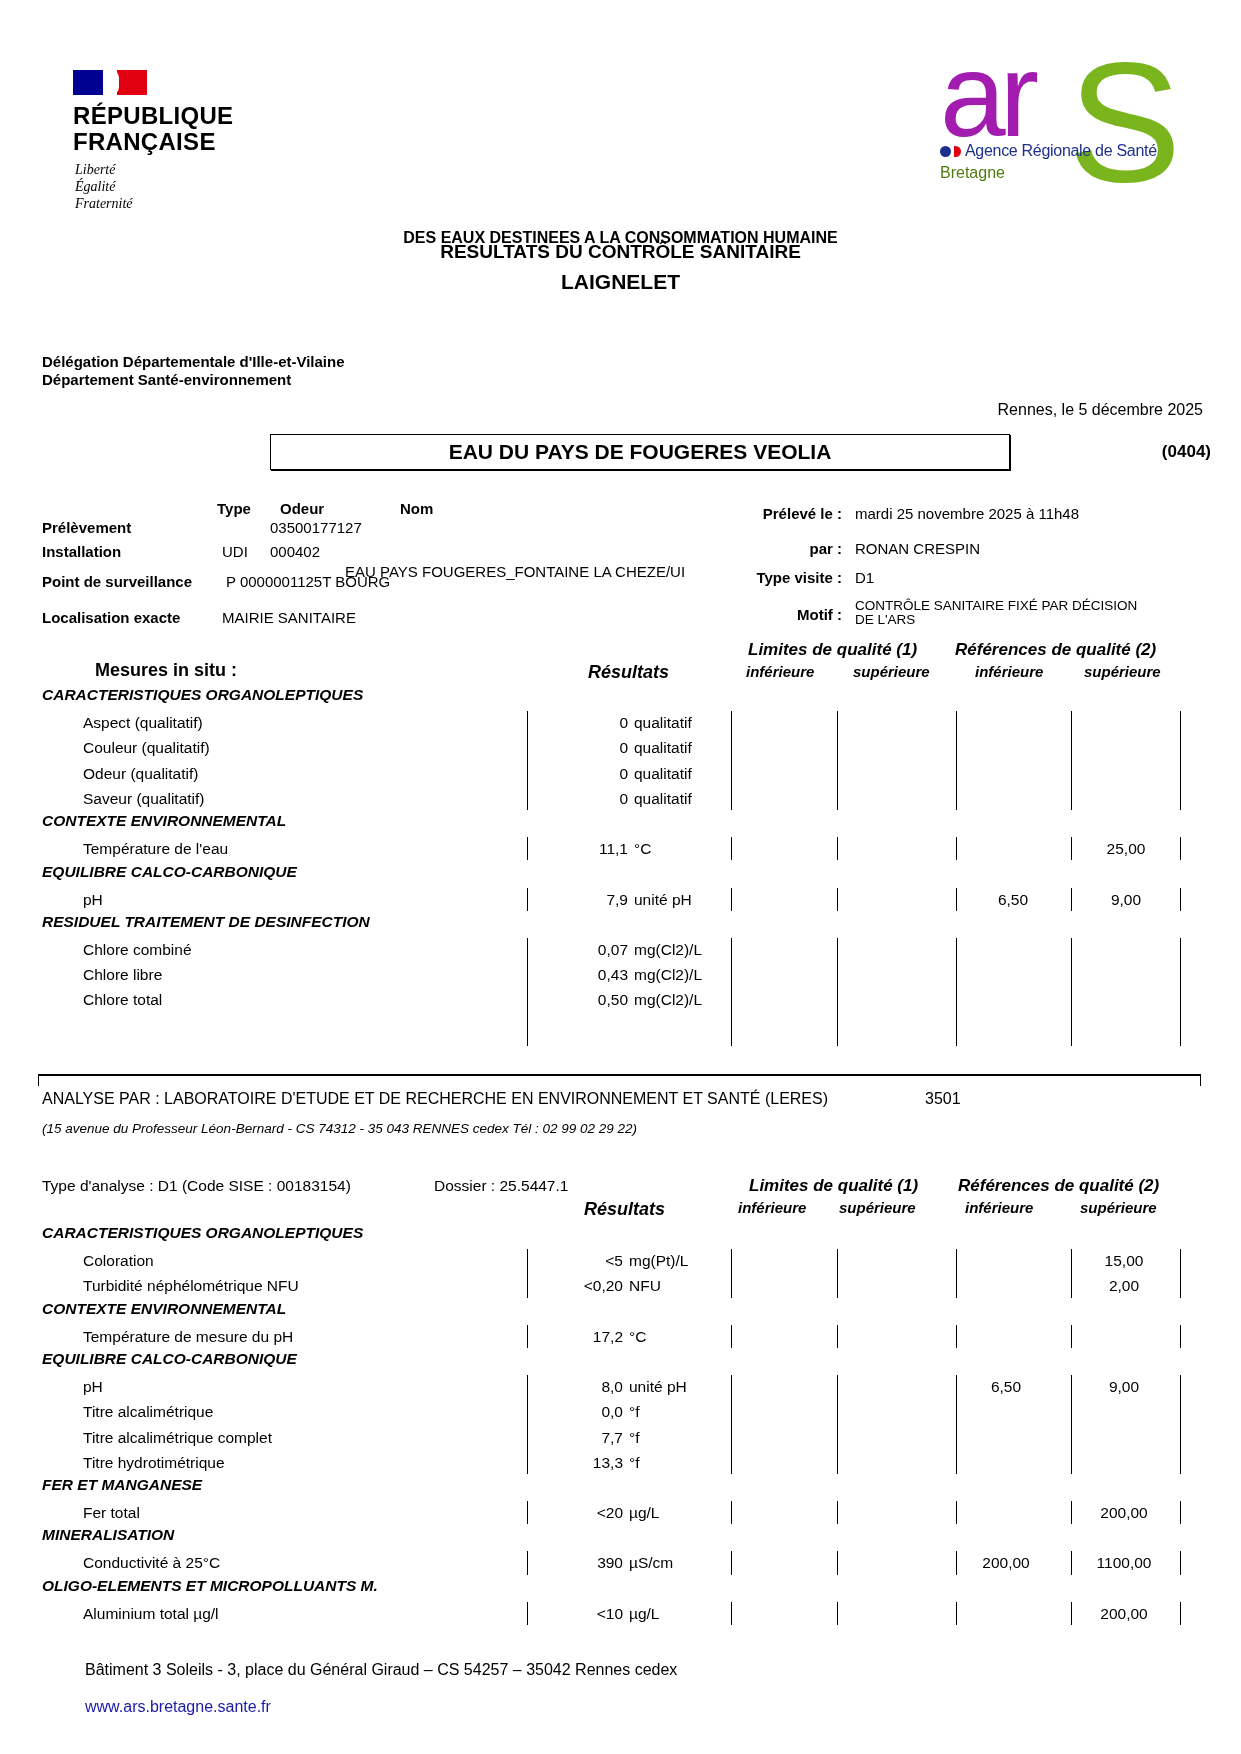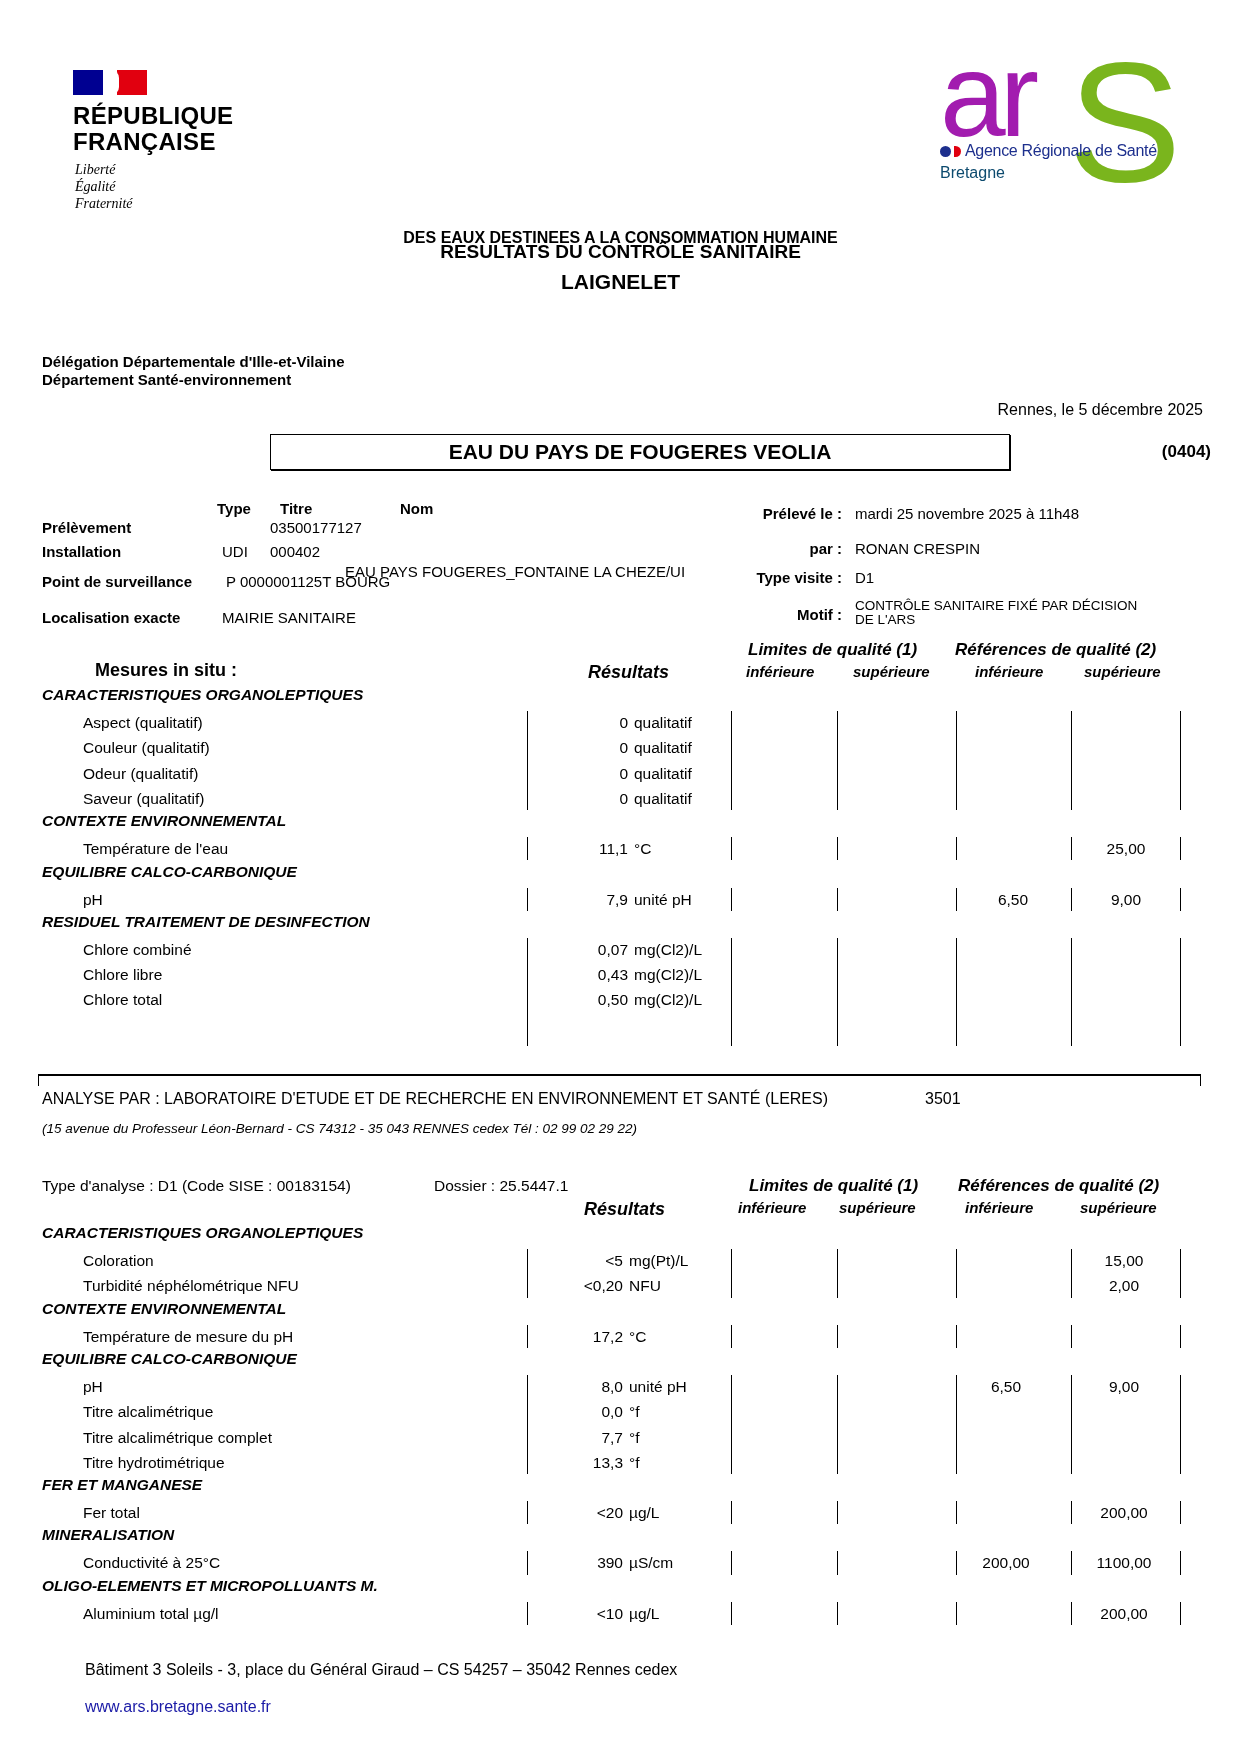--- a/index.html
+++ b/index.html
@@ -15,21 +15,21 @@
   .rf-flag .red { position: absolute; left: 44px; top: 0; width: 30px; height: 25px; background: #e1000f; }
   .rf-name { position: absolute; left: 0; top: 33px; font-weight: 700; font-size: 24px; line-height: 26px; letter-spacing: 0.3px; }
   .rf-motto { position: absolute; left: 2px; top: 91px; font-family: "Liberation Serif", serif; font-style: italic; font-size: 14px; line-height: 17px; }
 
   #ars-logo { left: 940px; top: 58px; width: 260px; height: 150px; }
   .ars-ar { position: absolute; left: 0; top: -38px; font-size: 118px; font-weight: 400; color: #a21caf; letter-spacing: -6px; font-family: Liberation Sans, sans-serif; line-height: 150px; }
   .ars-s { position: absolute; left: 128px; top: -36px; font-size: 170px; color: #7ab51d; line-height: 200px; font-family: "Liberation Sans", sans-serif; }
   .ars-tag { position: absolute; left: 0; top: 84px; font-size: 16px; color: #1d2f8d; font-weight: 400; letter-spacing: -0.3px; }
   .ars-tag .dot { display: inline-block; width: 11px; height: 11px; border-radius: 50%; background: #1d2f8d; margin-right: 3px; vertical-align: -1px; }
   .ars-tag .half { display: inline-block; width: 7px; height: 11px; border-radius: 0 6px 6px 0; background: #e1000f; margin-right: 4px; vertical-align: -1px; }
-  .ars-region { position: absolute; left: 0; top: 106px; font-size: 16px; color: #0c4a6e; }
+  .ars-region { position: absolute; left: 0; top: 106px; font-size: 16px; color: #4d7c0f; }
 
   
   .title { left: 0; width: 1241px; text-align: center; font-weight: 700; }
   #title1 { top: 193px; font-size: 19px; margin-top: 48px; }
   #title2 { top: 229px; font-size: 16px; }
   #commune { top: 270px; font-size: 21px; }
 
   #delegation { left: 42px; top: 353px; font-size: 15px; font-weight: 700; line-height: 18px; }
   #date { right: 38px; top: 361px; font-size: 16px; margin-top: 40px; }
 
@@ -94,21 +94,21 @@
 <div id="delegation" class="abs">
   <div>Délégation Départementale d'Ille-et-Vilaine</div>
   <div>Département Santé-environnement</div>
 </div>
 <div id="date" class="abs">Rennes, le 5 décembre 2025</div>
 
 <div id="distributor-box" class="abs">EAU DU PAYS DE FOUGERES VEOLIA</div>
 <div id="distributor-code" class="abs">(0404)</div>
 
 <div class="abs lbl" style="left:217px; top:500px;">Type</div>
-<div class="abs lbl" style="left:280px; top:500px;">Titre</div>
+<div class="abs lbl" style="left:280px; top:500px;">Odeur</div>
 <div class="abs lbl" style="left:400px; top:500px;">Nom</div>
 
 <div class="abs lbl" style="left:42px; top:519px;">Prélèvement</div>
 <div class="abs val" style="left:270px; top:519px;">03500177127</div>
 
 <div class="abs lbl" style="left:42px; top:543px;">Installation</div>
 <div class="abs val" style="left:222px; top:543px;">UDI</div>
 <div class="abs val" style="left:270px; top:543px;">000402</div>
 <div class="abs val" style="left:345px; top:563px; width:386px; overflow:hidden;">EAU PAYS FOUGERES_FONTAINE LA CHEZE/UI</div>
 

